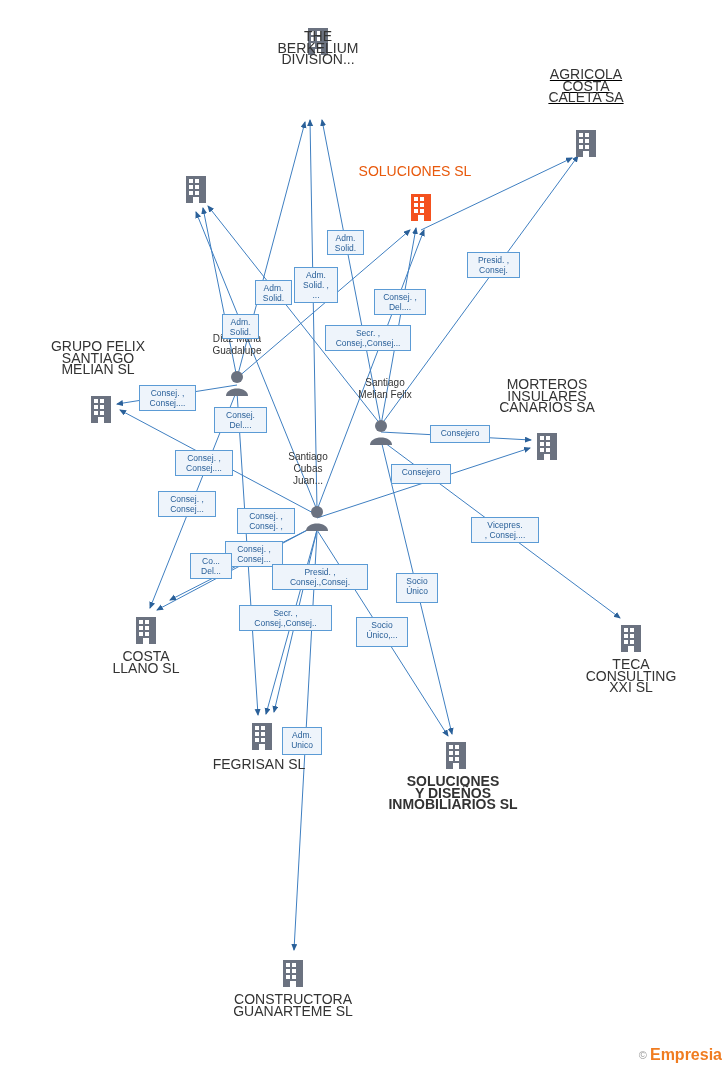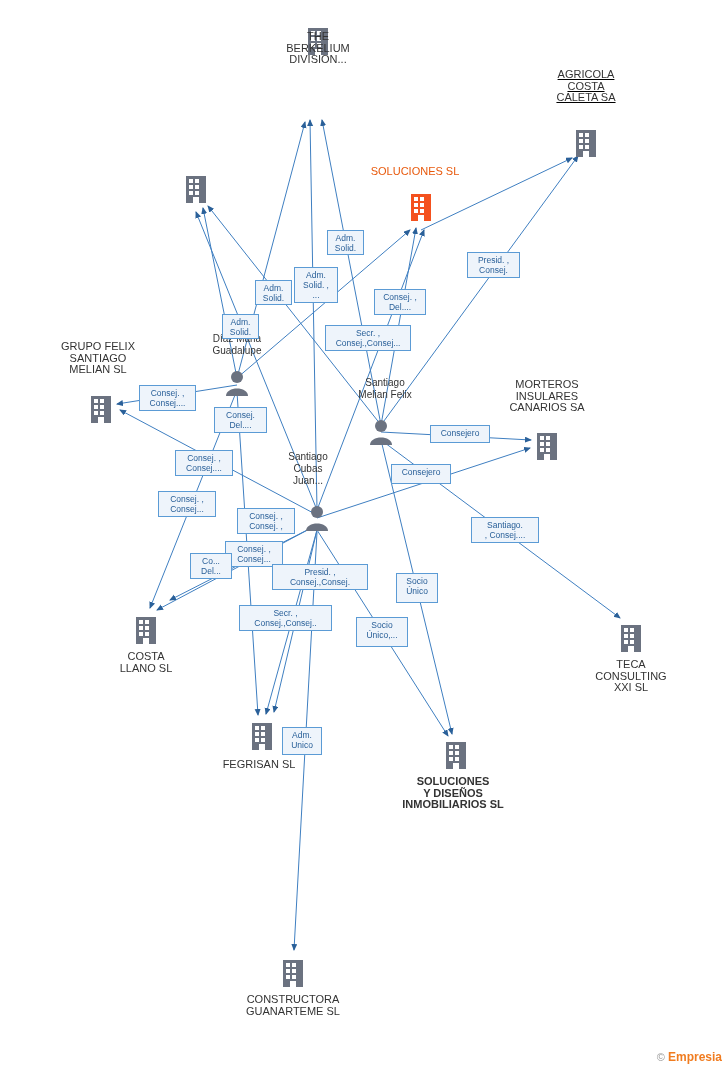--- a/index.html
+++ b/index.html
@@ -26,21 +26,21 @@
   }
   .node {
     position: absolute;
     text-align: center;
   }
   .node-icon {
     display: block;
     margin: 0 auto;
   }
   .node-label {
-    font-size: 11px;
+    font-size: 14px;
     line-height: 11.5px;
     color: #333333;
     white-space: pre-line;
     margin-top: 1px;
   }
   .node-label.orange {
     color: #e8590c;
   }
   .person-label {
     font-size: 10px;
@@ -71,21 +71,21 @@
     font-size: 11px;
     color: #8a8a8a;
   }
   #watermark .wm-mark {
     color: #9a9a9a;
     font-size: 11px;
   }
   #watermark .wm-name {
     color: #f07c20;
     font-weight: bold;
-    font-size: 12px;
+    font-size: 16px;
   }
 </style>
 </head>
 <body>
 
 <div id="canvas">
 
   <svg id="edges" viewBox="0 0 728 1070">
     <defs>
       <marker id="arrow" markerWidth="7" markerHeight="7" refX="6" refY="3" orient="auto" markerUnits="strokeWidth">
@@ -396,21 +396,21 @@
   <div class="edge-label" style="left:214px; top:407px; width:53px; height:26px;">Consej.
 Del....</div>
   <div class="edge-label" style="left:430px; top:425px; width:60px; height:18px;">Consejero</div>
   <div class="edge-label" style="left:175px; top:450px; width:58px; height:26px;">Consej. ,
 Consej....</div>
   <div class="edge-label" style="left:391px; top:464px; width:60px; height:20px;">Consejero</div>
   <div class="edge-label" style="left:158px; top:491px; width:58px; height:26px;">Consej. ,
 Consej...</div>
   <div class="edge-label" style="left:237px; top:508px; width:58px; height:26px;">Consej. ,
 Consej. ,</div>
-  <div class="edge-label" style="left:471px; top:517px; width:68px; height:26px;">Santiago.
+  <div class="edge-label" style="left:471px; top:517px; width:68px; height:26px;">Vicepres.
 , Consej....</div>
   <div class="edge-label" style="left:225px; top:541px; width:58px; height:26px;">Consej. ,
 Consej...</div>
   <div class="edge-label" style="left:190px; top:553px; width:42px; height:26px;">Co...
 Del...</div>
   <div class="edge-label" style="left:272px; top:564px; width:96px; height:26px;">Presid. ,
 Consej.,Consej.</div>
   <div class="edge-label" style="left:396px; top:573px; width:42px; height:30px;">Socio
 Único</div>
   <div class="edge-label" style="left:239px; top:605px; width:93px; height:26px;">Secr. ,

